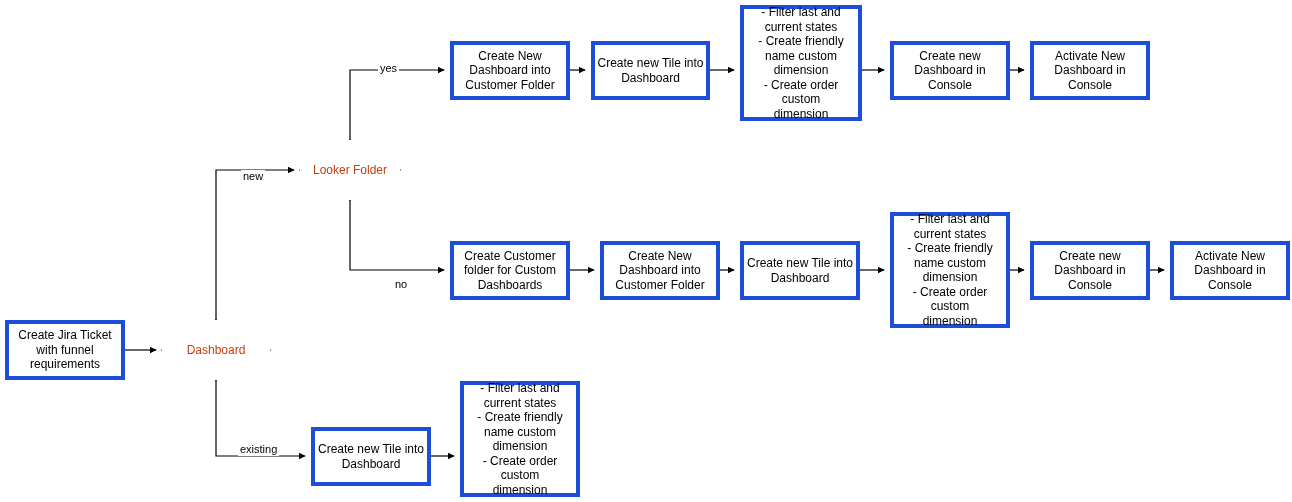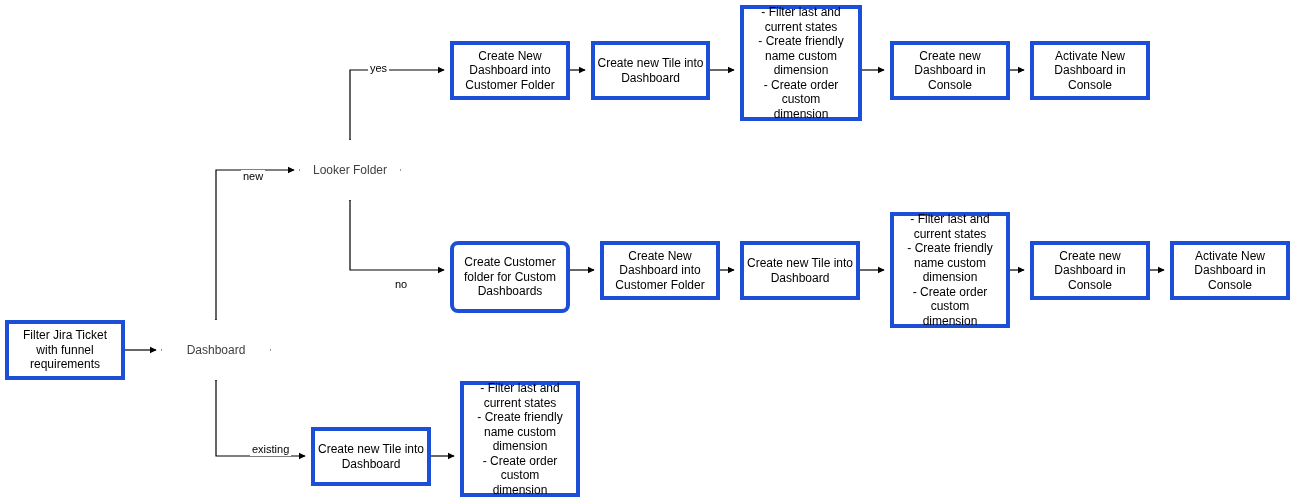--- a/index.html
+++ b/index.html
@@ -44,21 +44,21 @@
     position: absolute;
     left: 0;
     top: 0;
     width: 100%;
     height: 100%;
     display: flex;
     align-items: center;
     justify-content: center;
     font-size: 12px;
     line-height: 14.5px;
-    color: #404040;
+    color: #c2410c;
     text-align: center;
   }
   .edge-label {
     position: absolute;
     font-size: 11px;
     line-height: 13px;
     color: #000000;
     background: #ffffff;
     padding: 0 2px;
     text-align: center;
@@ -94,21 +94,21 @@
         <path d="M216,380 L216,456 L305,456" marker-end="url(#arrow)"></path>
         <path d="M431,456 L454,456" marker-end="url(#arrow)"></path>
       </g>
     <g id="diamond-group" fill="#ffffff" stroke="#000000" stroke-width="1.2">
         <polygon points="216,320 270,350 216,380 162,350"></polygon>
         <polygon points="350,140 400,170 350,200 300,170"></polygon>
       </g>
   </svg>
 
   <div id="nodes-layer">
-      <div class="node box" style="left: 5px; top: 320px; width: 120px; height: 60px;">Filter Jira Ticket
+      <div class="node box" style="left: 5px; top: 320px; width: 120px; height: 60px;">Create Jira Ticket
 with funnel
 requirements</div>
       <div class="node diamond-label" style="left: 162px; top: 320px; width: 108px; height: 60px;">Dashboard</div>
       <div class="node diamond-label" style="left: 300px; top: 140px; width: 100px; height: 60px;">Looker Folder</div>
       <div class="node box" style="left: 450px; top: 41px; width: 120px; height: 59px;">Create New
 Dashboard into
 Customer Folder</div>
       <div class="node box" style="left: 591px; top: 41px; width: 119px; height: 59px;">Create new Tile into
 Dashboard</div>
       <div class="node box" style="left: 740px; top: 5px; width: 122px; height: 116px;">- Filter last and
@@ -117,21 +117,21 @@
 name custom
 dimension
 - Create order custom
 dimension</div>
       <div class="node box" style="left: 890px; top: 41px; width: 120px; height: 59px;">Create new
 Dashboard in
 Console</div>
       <div class="node box" style="left: 1030px; top: 41px; width: 120px; height: 59px;">Activate New
 Dashboard in
 Console</div>
-      <div class="node box" style="left: 450px; top: 241px; width: 120px; height: 72px; border-radius: 8px;">Create Customer
+      <div class="node box" style="left: 450px; top: 241px; width: 120px; height: 59px;">Create Customer
 folder for Custom
 Dashboards</div>
       <div class="node box" style="left: 600px; top: 241px; width: 120px; height: 59px;">Create New
 Dashboard into
 Customer Folder</div>
       <div class="node box" style="left: 740px; top: 241px; width: 120px; height: 59px;">Create new Tile into
 Dashboard</div>
       <div class="node box" style="left: 890px; top: 212px; width: 120px; height: 116px;">- Filter last and
 current states
 - Create friendly
@@ -151,17 +151,17 @@
 current states
 - Create friendly
 name custom
 dimension
 - Create order custom
 dimension</div>
     </div>
   <div id="labels-layer">
       <div class="edge-label" style="left: 241px; top: 170px;">new</div>
       <div class="edge-label" style="left: 393px; top: 278px;">no</div>
-      <div class="edge-label" style="left: 368px; top: 62px;">yes</div>
-      <div class="edge-label" style="left: 238px; top: 443px; margin-left: 12px;">existing</div>
+      <div class="edge-label" style="left: 378px; top: 62px;">yes</div>
+      <div class="edge-label" style="left: 238px; top: 443px;">existing</div>
     </div>
 
 </div>
 
 </body></html>

